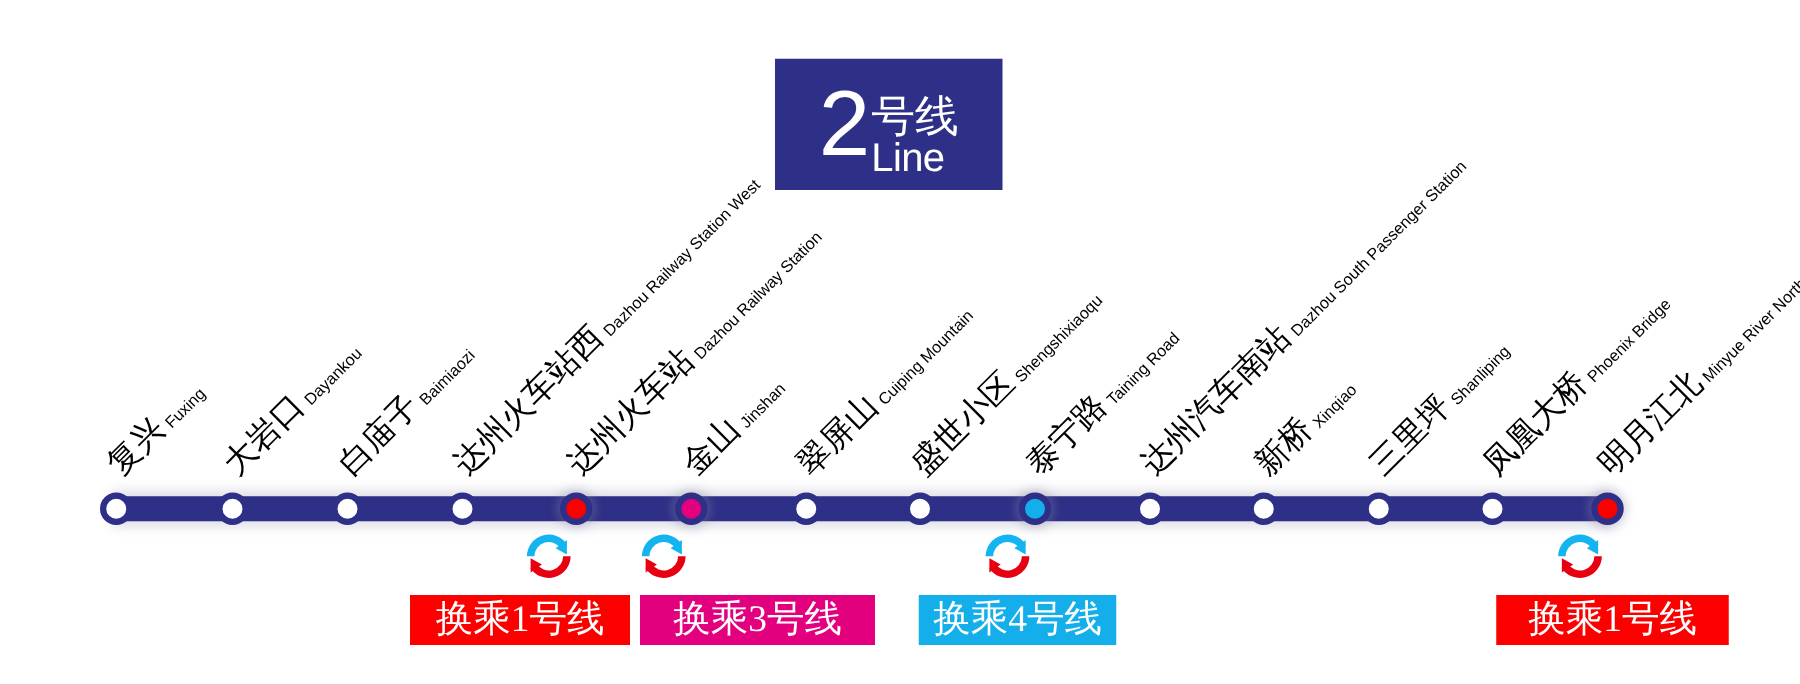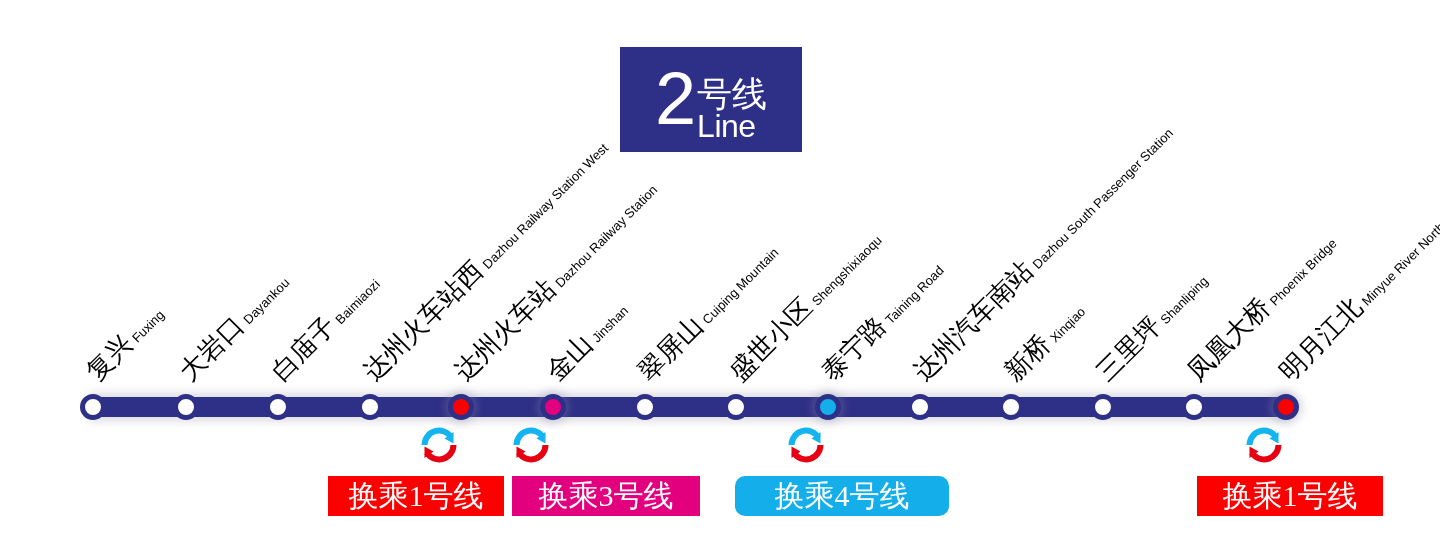--- a/index.html
+++ b/index.html
@@ -258,21 +258,21 @@
       <div class="transfer-icon" style="left: 784px;">
         <svg width="44" height="44" viewBox="0 0 44 44">
           <g fill="none" stroke-width="6" stroke-linecap="butt">
             <path d="M 7.5 22 A 14.5 14.5 0 0 1 34.2 14.3" stroke="#14b4f0"></path>
             <path d="M 36.5 22 A 14.5 14.5 0 0 1 9.8 29.7" stroke="#e60012"></path>
           </g>
           <polygon points="36.5,9 36.5,20.5 27.5,15.5" fill="#14b4f0"></polygon>
           <polygon points="7.5,35 7.5,23.5 16.5,28.5" fill="#e60012"></polygon>
         </svg>
       </div>
-      <div class="transfer-badge" style="left: 735px; width: 214px; background: rgb(20, 174, 235); border-radius: 10px;">换乘4号线</div>
+      <div class="transfer-badge" style="left: 735px; width: 158px; background: rgb(20, 174, 235);">换乘4号线</div>
       <div class="transfer-icon" style="left: 1242px;">
         <svg width="44" height="44" viewBox="0 0 44 44">
           <g fill="none" stroke-width="6" stroke-linecap="butt">
             <path d="M 7.5 22 A 14.5 14.5 0 0 1 34.2 14.3" stroke="#14b4f0"></path>
             <path d="M 36.5 22 A 14.5 14.5 0 0 1 9.8 29.7" stroke="#e60012"></path>
           </g>
           <polygon points="36.5,9 36.5,20.5 27.5,15.5" fill="#14b4f0"></polygon>
           <polygon points="7.5,35 7.5,23.5 16.5,28.5" fill="#e60012"></polygon>
         </svg>
       </div>

